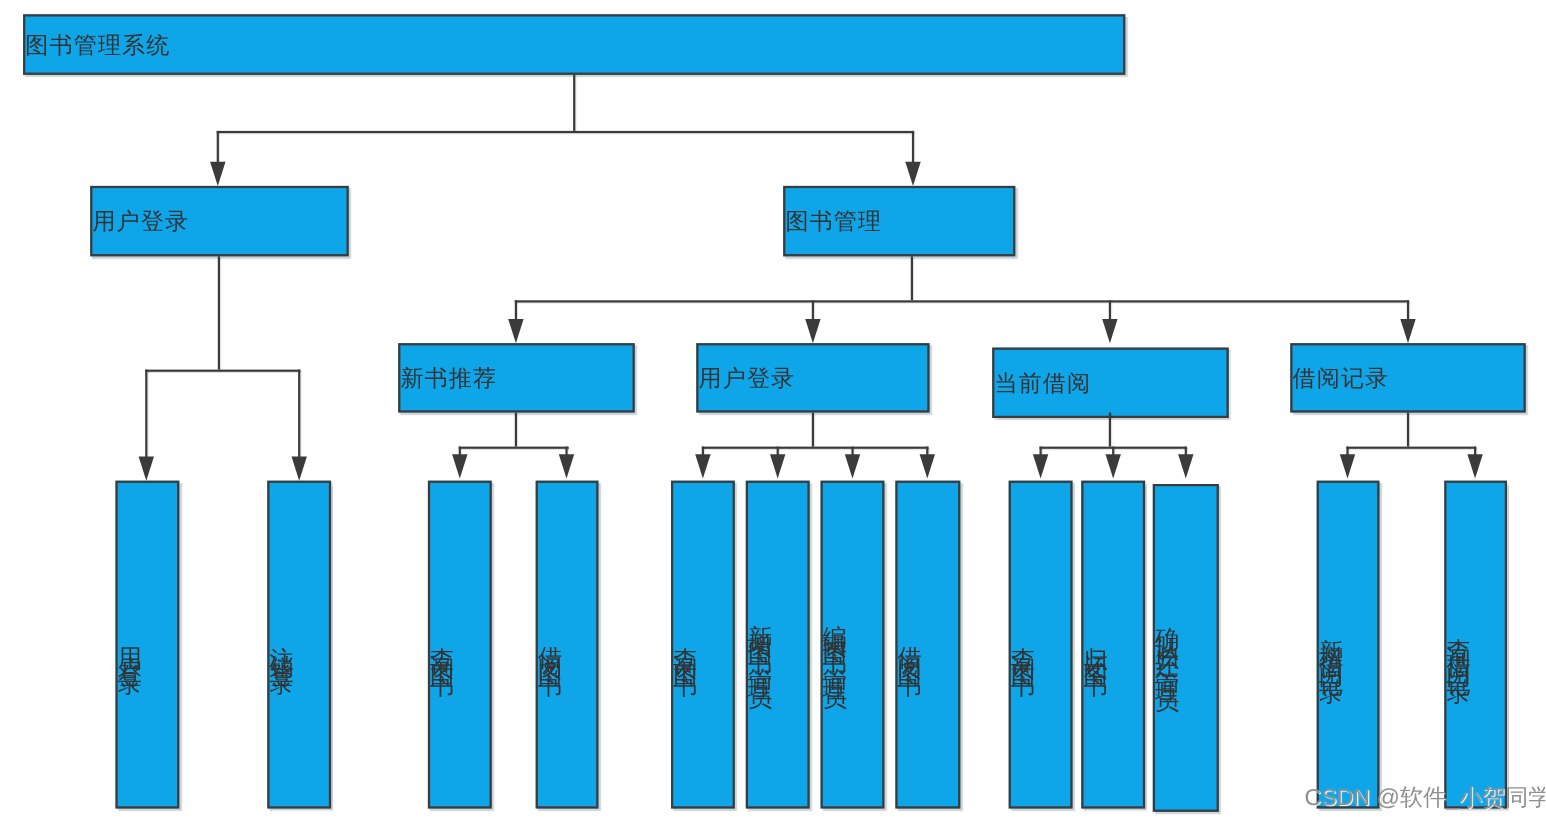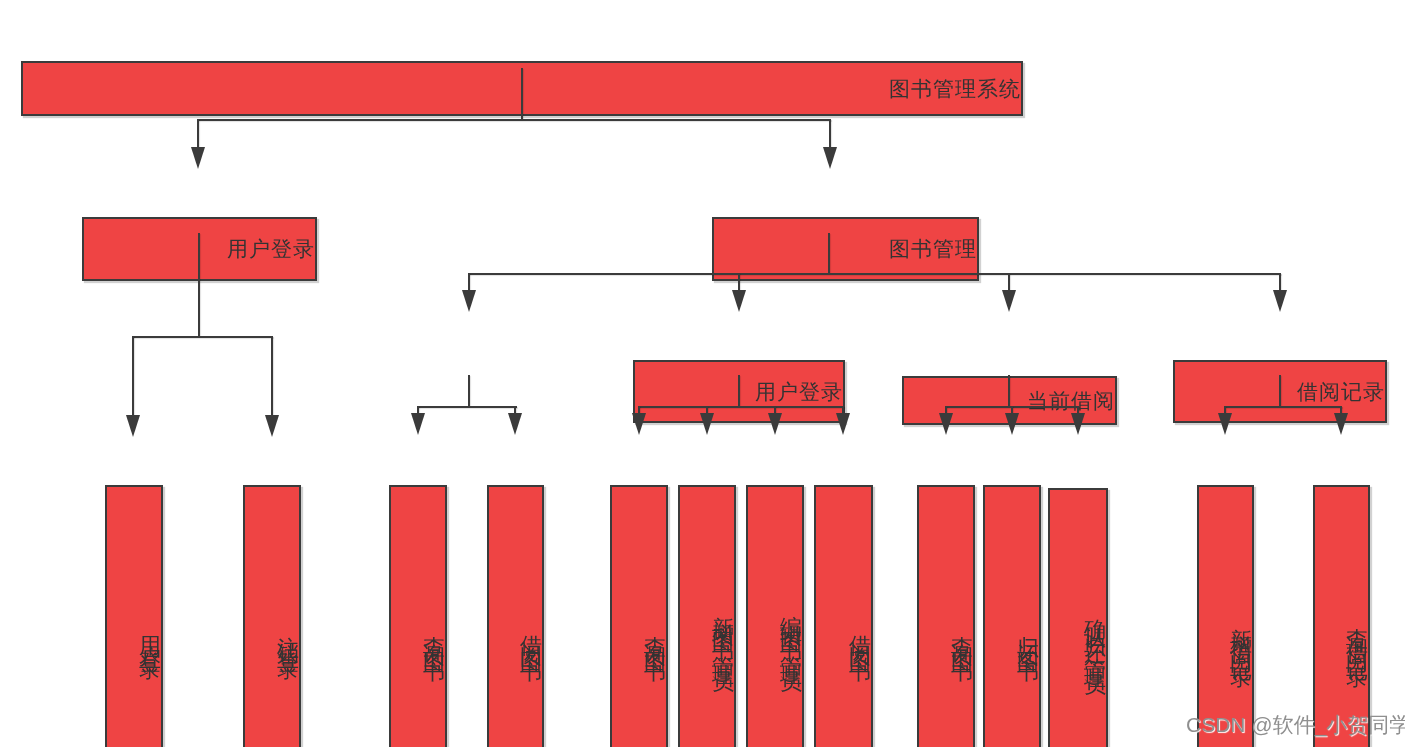--- a/index.html
+++ b/index.html
@@ -1,24 +1,23 @@
 <!DOCTYPE html>
 <html><head>
 <meta charset="utf-8">
 <style>
   html,body{margin:0;padding:0;background:#ffffff;}
   #canvas{
     position:relative;width:1405px;height:747px;background:#ffffff;overflow:hidden;
     font-family:"Liberation Sans","DejaVu Sans",sans-serif;color:#333333;
   }
   .box{
-    position:absolute;background:#ef4444;border:2px solid #3b3b3b;
-    box-sizing:border-box;display:flex;align-items:center;justify-content:flex-end;
+    position:absolute;background:#0ea5e9;border:2px solid #3b3b3b;
+    box-sizing:border-box;display:flex;align-items:center;justify-content:flex-start;
     box-shadow:2px 2px 1px rgba(0,0,0,0.18);
-    margin-top:48px;
   }
   .hlabel{font-size:21px;letter-spacing:1px;white-space:nowrap;}
   .vtext{
     writing-mode:vertical-rl;text-orientation:mixed;
     font-size:22px;line-height:1;letter-spacing:8px;white-space:nowrap;
   }
   .hline,.vline{position:absolute;background:#3b3b3b;box-shadow:1px 1px 1px rgba(0,0,0,0.12);}
   .hline{height:2px;}
   .vline{width:2px;}
   .ahead{
@@ -44,21 +43,21 @@
   <div class="vline" style="left:521px;top:68px;height:51px"></div>
   <div class="hline" style="left:197px;top:119px;width:634px"></div>
   <div class="vline" style="left:197px;top:119px;height:32px"></div>
   <div class="ahead" style="left:191px;top:147px"></div>
   <div class="vline" style="left:829px;top:119px;height:32px"></div>
   <div class="ahead" style="left:823px;top:147px"></div>
 
   <div class="box" style="left:82px;top:169px;width:235px;height:64px">
     <span class="hlabel">用户登录</span>
   </div>
-  <div class="box" style="left:712px;top:169px;width:267px;height:64px">
+  <div class="box" style="left:712px;top:169px;width:211px;height:64px">
     <span class="hlabel">图书管理</span>
   </div>
 
   <div class="vline" style="left:198px;top:233px;height:103px"></div>
   <div class="hline" style="left:132px;top:336px;width:141px"></div>
   <div class="vline" style="left:132px;top:336px;height:82px"></div>
   <div class="ahead" style="left:126px;top:415px"></div>
   <div class="vline" style="left:271px;top:336px;height:82px"></div>
   <div class="ahead" style="left:265px;top:415px"></div>
 
@@ -66,24 +65,27 @@
   <div class="hline" style="left:468px;top:273px;width:813px"></div>
   <div class="vline" style="left:468px;top:273px;height:20px"></div>
   <div class="ahead" style="left:462px;top:290px"></div>
   <div class="vline" style="left:738px;top:273px;height:20px"></div>
   <div class="ahead" style="left:732px;top:290px"></div>
   <div class="vline" style="left:1008px;top:273px;height:20px"></div>
   <div class="ahead" style="left:1002px;top:290px"></div>
   <div class="vline" style="left:1279px;top:273px;height:20px"></div>
   <div class="ahead" style="left:1273px;top:290px"></div>
 
+  <div class="box" style="left:362px;top:312px;width:215px;height:63px">
+    <span class="hlabel">新书推荐</span>
+  </div>
   <div class="box" style="left:633px;top:312px;width:212px;height:63px">
     <span class="hlabel">用户登录</span>
   </div>
-  <div class="box" style="left:902px;top:328px;width:215px;height:49px">
+  <div class="box" style="left:902px;top:316px;width:215px;height:64px">
     <span class="hlabel">当前借阅</span>
   </div>
   <div class="box" style="left:1173px;top:312px;width:214px;height:63px">
     <span class="hlabel">借阅记录</span>
   </div>
 
   <div class="vline" style="left:468px;top:375px;height:31px"></div>
   <div class="hline" style="left:417px;top:406px;width:100px"></div>
   <div class="vline" style="left:417px;top:406px;height:9px"></div>
   <div class="ahead" style="left:411px;top:413px"></div>

